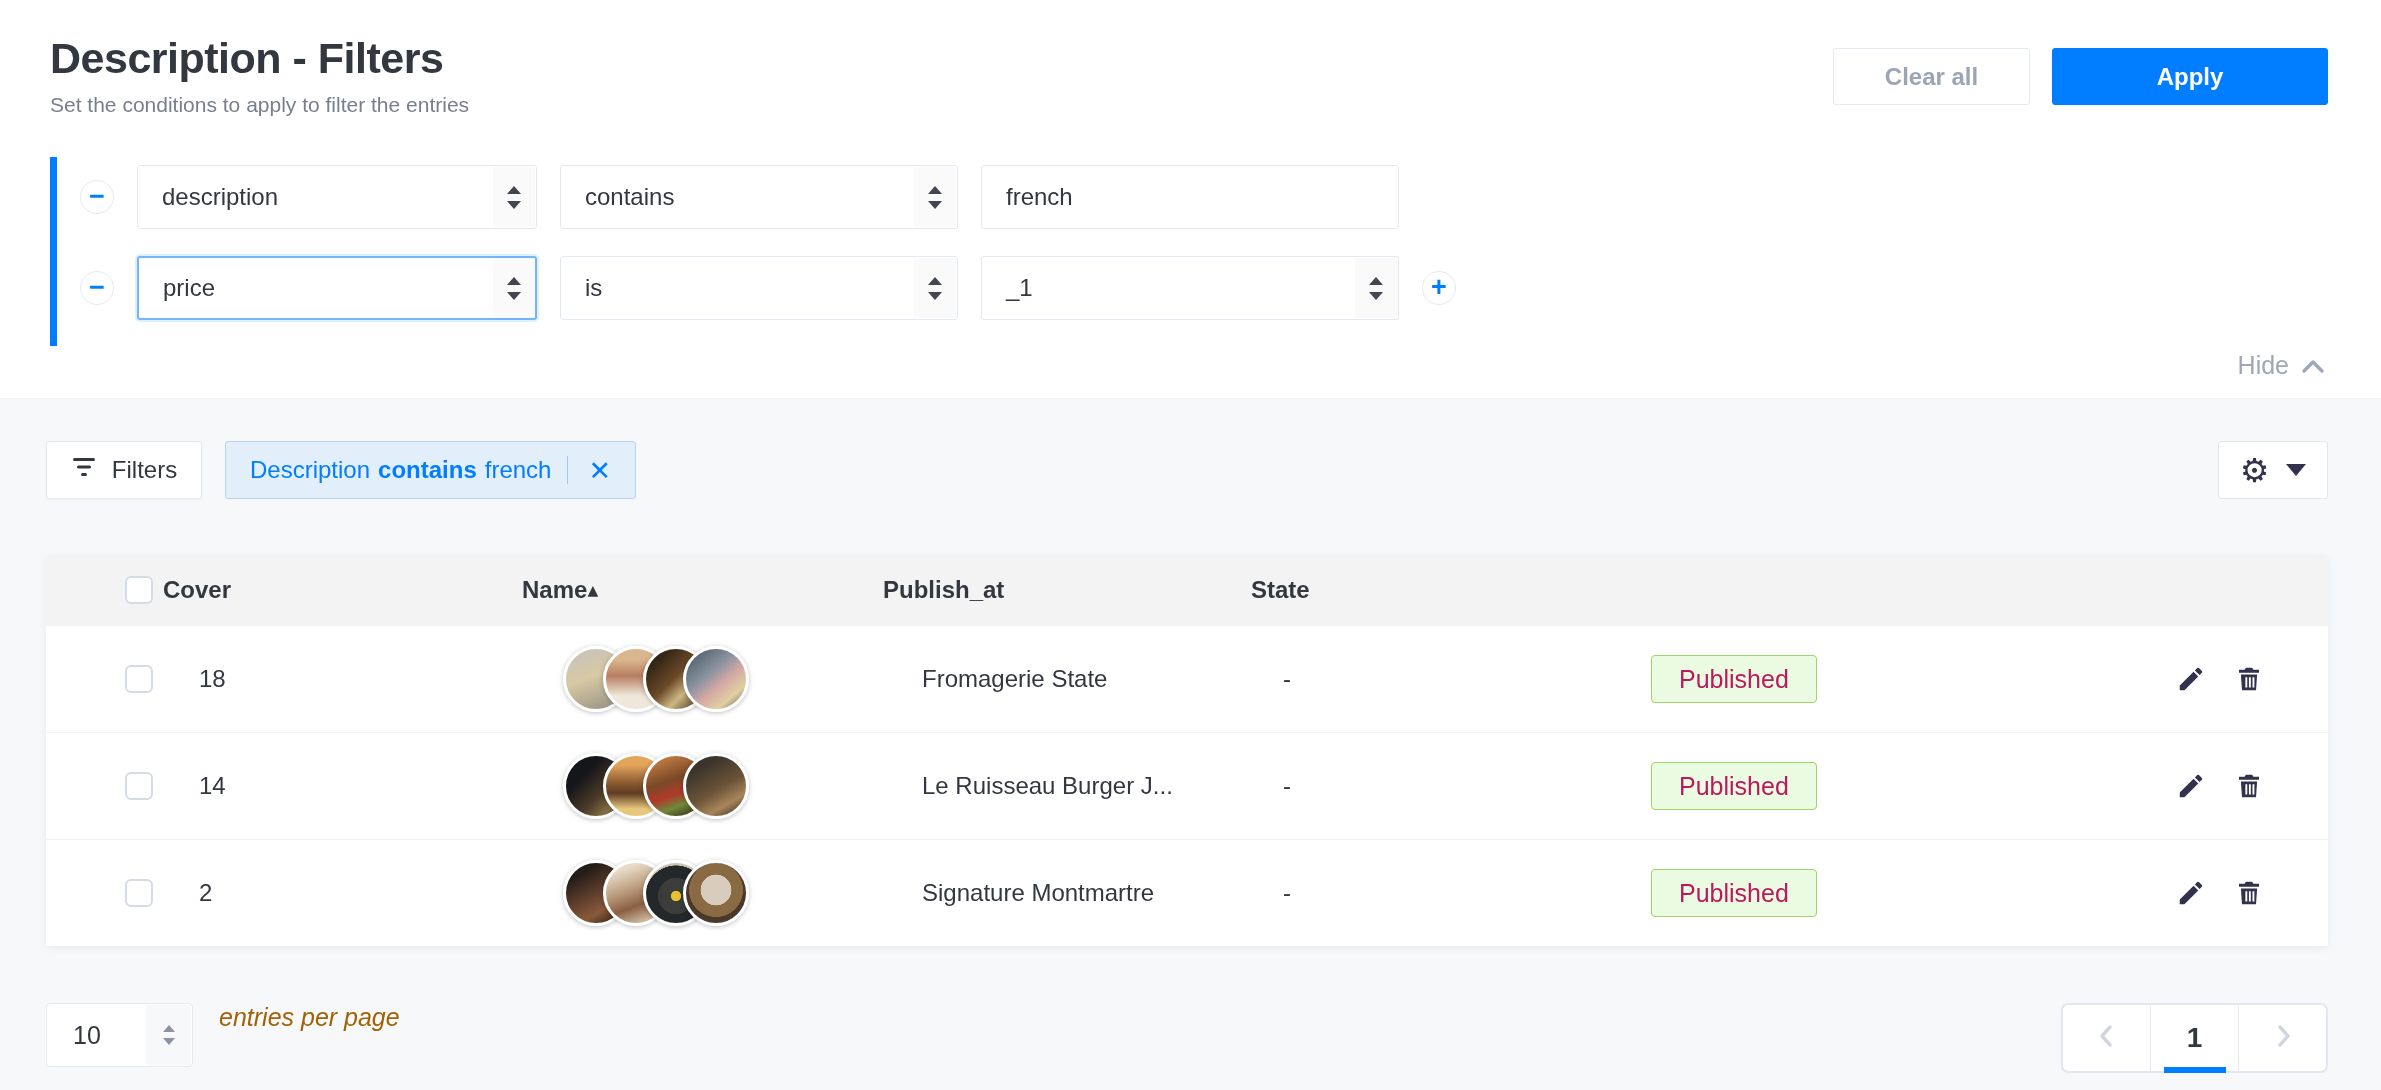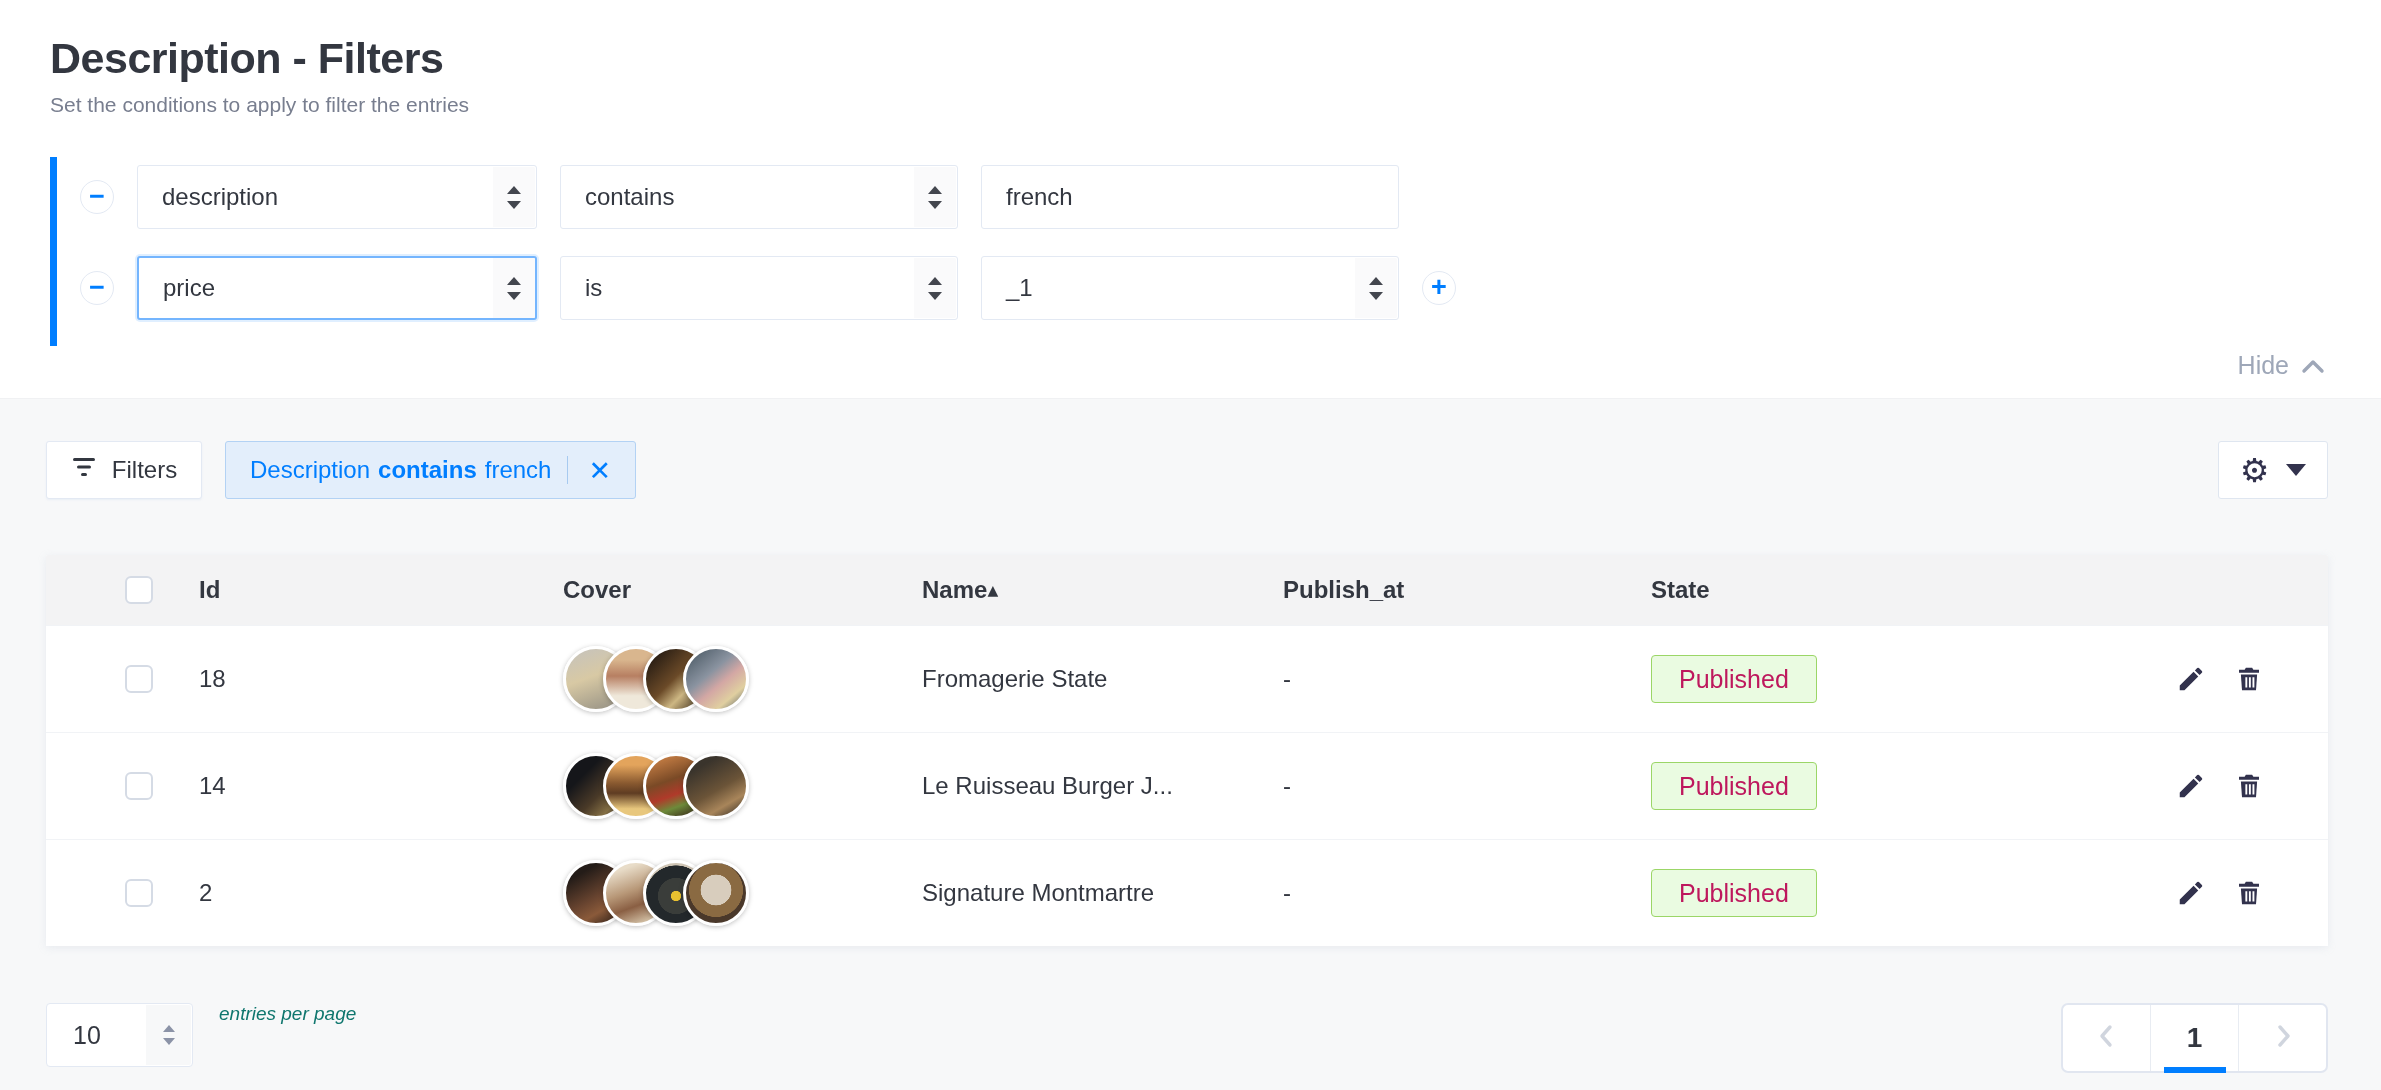--- a/index.html
+++ b/index.html
@@ -77,39 +77,43 @@
   .r3c1{background:linear-gradient(150deg,#241c18 20%,#6a4530 55%,#8a5a3a 72%,#181210 100%);}
   .r3c2{background:linear-gradient(160deg,#e8dcc8 15%,#b89878 45%,#8a5f43 66%,#d9c9ae 92%);}
   .r3c3{background:radial-gradient(circle at 50% 55%,#e8c030 0 11%,#3a3d3a 12% 40%,#23282b 41% 68%,#cfc5b5 69% 100%);}
   .r3c4{background:radial-gradient(circle at 50% 45%,#d8cdbd 0 34%,#8a6a42 35% 60%,#4a382a 61% 100%);}
 
   .footer { margin-top:57px; display:flex; align-items:flex-start; }
   .pagesize { position:relative; width:147px; height:64px; background:#fff; border:1px solid #e3e9f3; border-radius:4px; display:flex; align-items:center; padding-left:26px; font-size:25px; }
   .pagesize .stepper { width:45px; background:#f7f8f9; gap:6px; }
   .pagesize .tri-up { border-bottom-color:#8b93a7; border-left-width:6px; border-right-width:6px; border-bottom-width:7px; }
   .pagesize .tri-dn { border-top-color:#8b93a7; border-left-width:6px; border-right-width:6px; border-top-width:7px; }
-  .entries-label { margin-left:26px; font-style:italic; font-size:19px; color:#0f766e; }
+  .entries-label { margin-left:26px; font-style:italic; font-size:25px; color:#a16207; }
   .pagination { width:267px; height:70px; background:#fff; border:2px solid #e1e6f0; border-radius:7px; display:flex; align-items:stretch; }
   .pg-cell { flex:1; display:flex; align-items:center; justify-content:center; position:relative; }
   .pg-cell + .pg-cell { border-left:1px solid #e8ecf2; }
   .pg-num { font-size:28px; font-weight:700; color:#333740; }
   .pg-underline { position:absolute; bottom:-2px; left:50%; transform:translateX(-50%); width:62px; height:6px; background:#007eff; }
   .chev svg { width:26px; height:26px; stroke:#d0d5de; stroke-width:3.4; fill:none; stroke-linecap:round; stroke-linejoin:round; }
   .hide-row svg { width:24px; height:16px; stroke:#9ea7b8; stroke-width:3.4; fill:none; stroke-linecap:round; stroke-linejoin:round; }
   .filter-icon svg { width:26px; height:22px; }
 </style>
 </head>
 <body>
 
 <div class="top">
   <div class="header-row">
     <div>
       <div class="page-title">Description - Filters</div>
       <div class="page-subtitle">Set the conditions to apply to filter the entries</div>
     </div>
+    <div class="header-actions">
+      <div class="btn btn-clear">Clear all</div>
+      <div class="btn btn-apply">Apply</div>
+    </div>
   </div>
 
   <div class="builder">
     <div class="filter-row">
       <div class="circle-btn">
           <span>−</span>
         </div>
       <div class="fld fld-select fld-field">
         <span>description</span>
         <span class="stepper">
@@ -192,21 +196,20 @@
       <span class="gear-glyph">⚙</span>
       <span class="caret-dn"></span>
     </div>
   </div>
 
   <div class="table-card">
     <div class="trow thead">
       <div class="c-check">
           <span class="checkbox"></span>
         </div>
-      <div class="c-id">Id</div>
       <div class="c-cover">Cover</div>
       <div class="c-name">
         <span>Name</span>
         <span class="sort-arrow">▲</span>
       </div>
       <div class="c-pub">Publish_at</div>
       <div class="c-state">State</div>
       <div class="c-actions"></div>
     </div>
 

